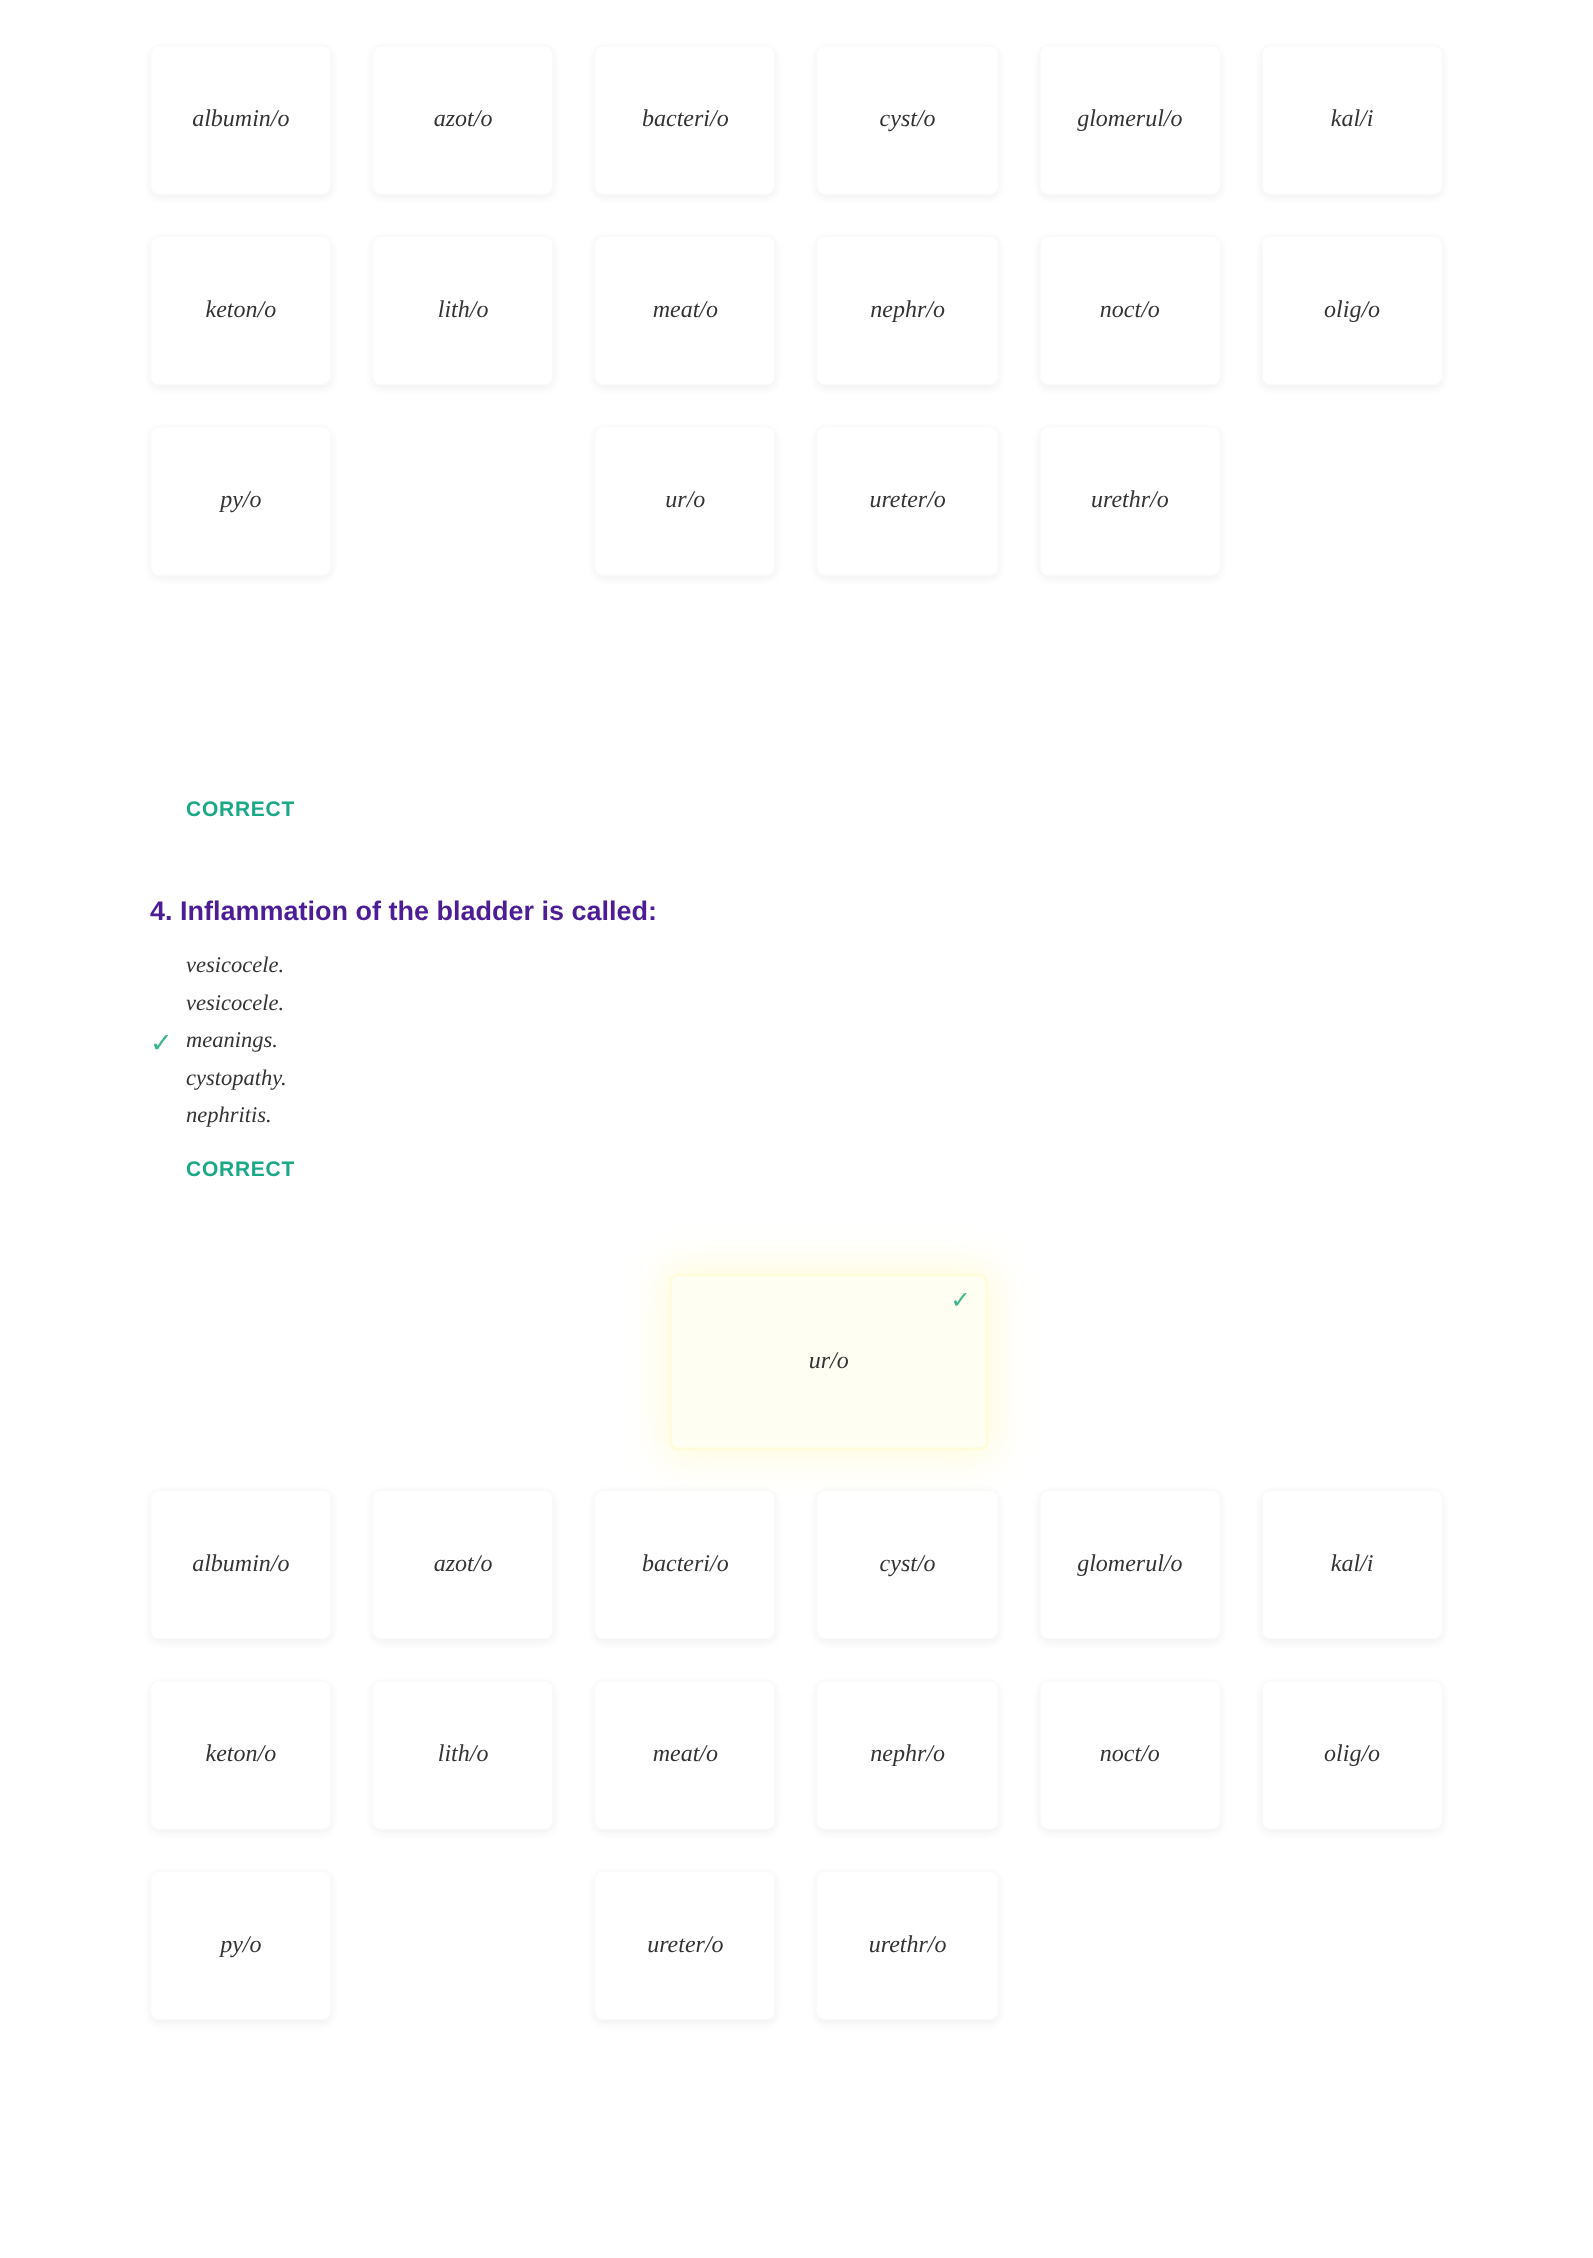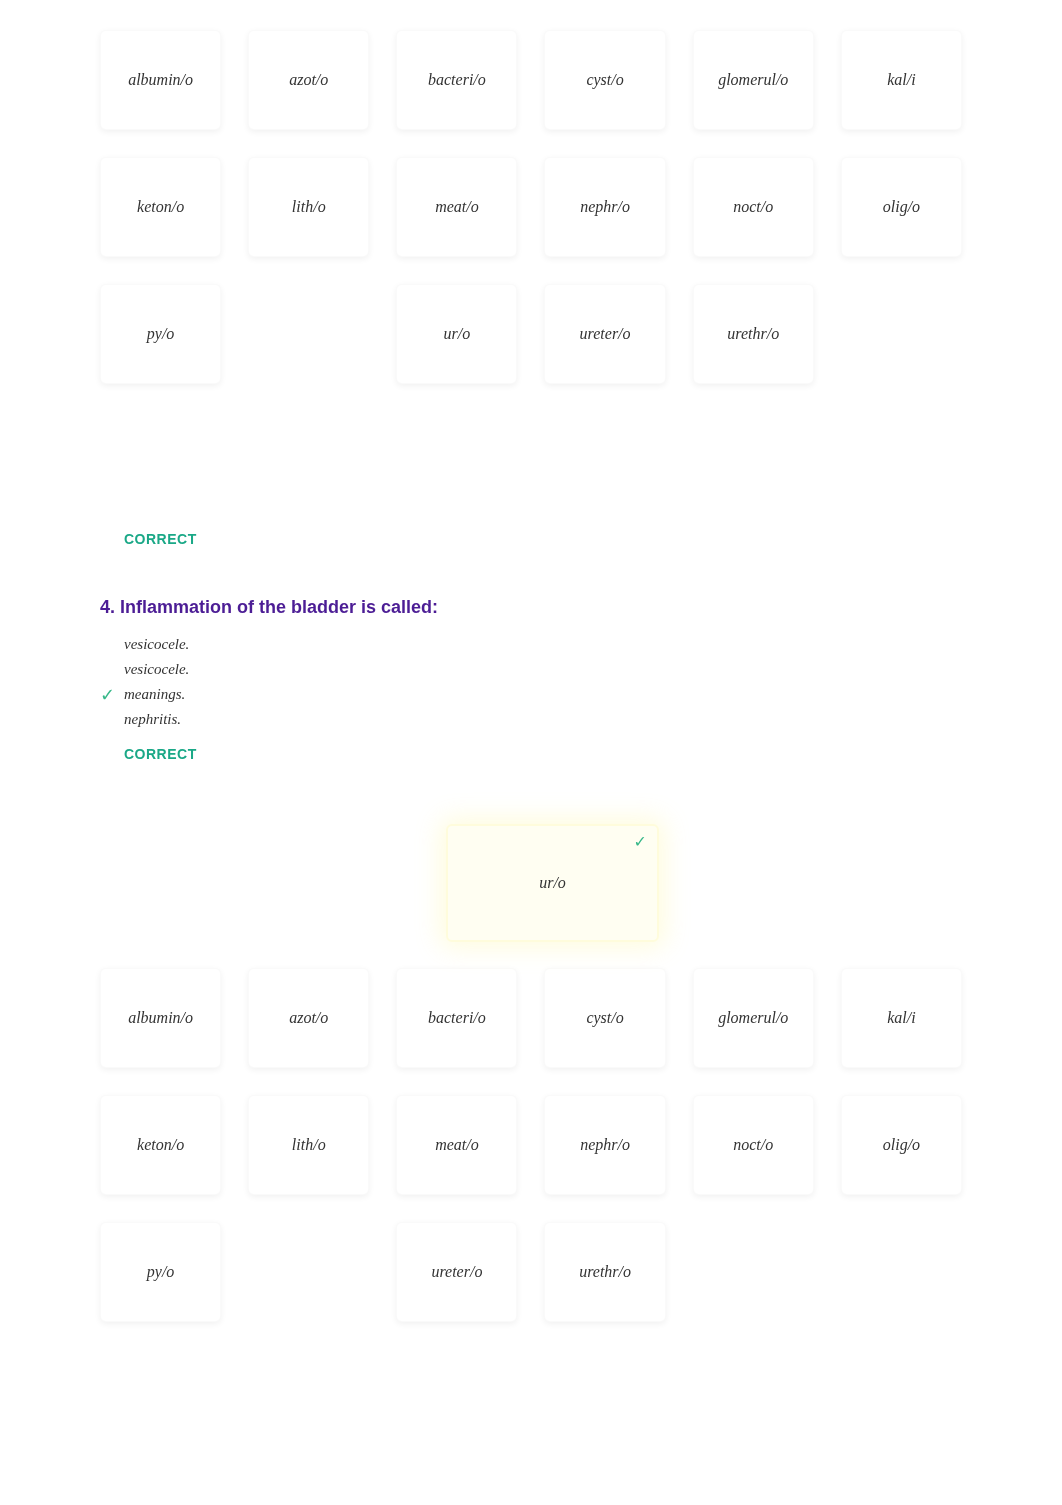--- a/index.html
+++ b/index.html
@@ -168,20 +168,23 @@
         <span>vesicocele.</span>
       </li>
     <li>
         <span>vesicocele.</span>
       </li>
     <li>
         <span class="check-icon">✓</span>
         <span>meanings.</span>
       </li>
     <li>
+        <span>cystopathy.</span>
+      </li>
+    <li>
         <span>nephritis.</span>
       </li>
   </ul>
 
   <span class="correct-label">CORRECT</span>
 
   <div class="section-gap"></div>
 
   
 

